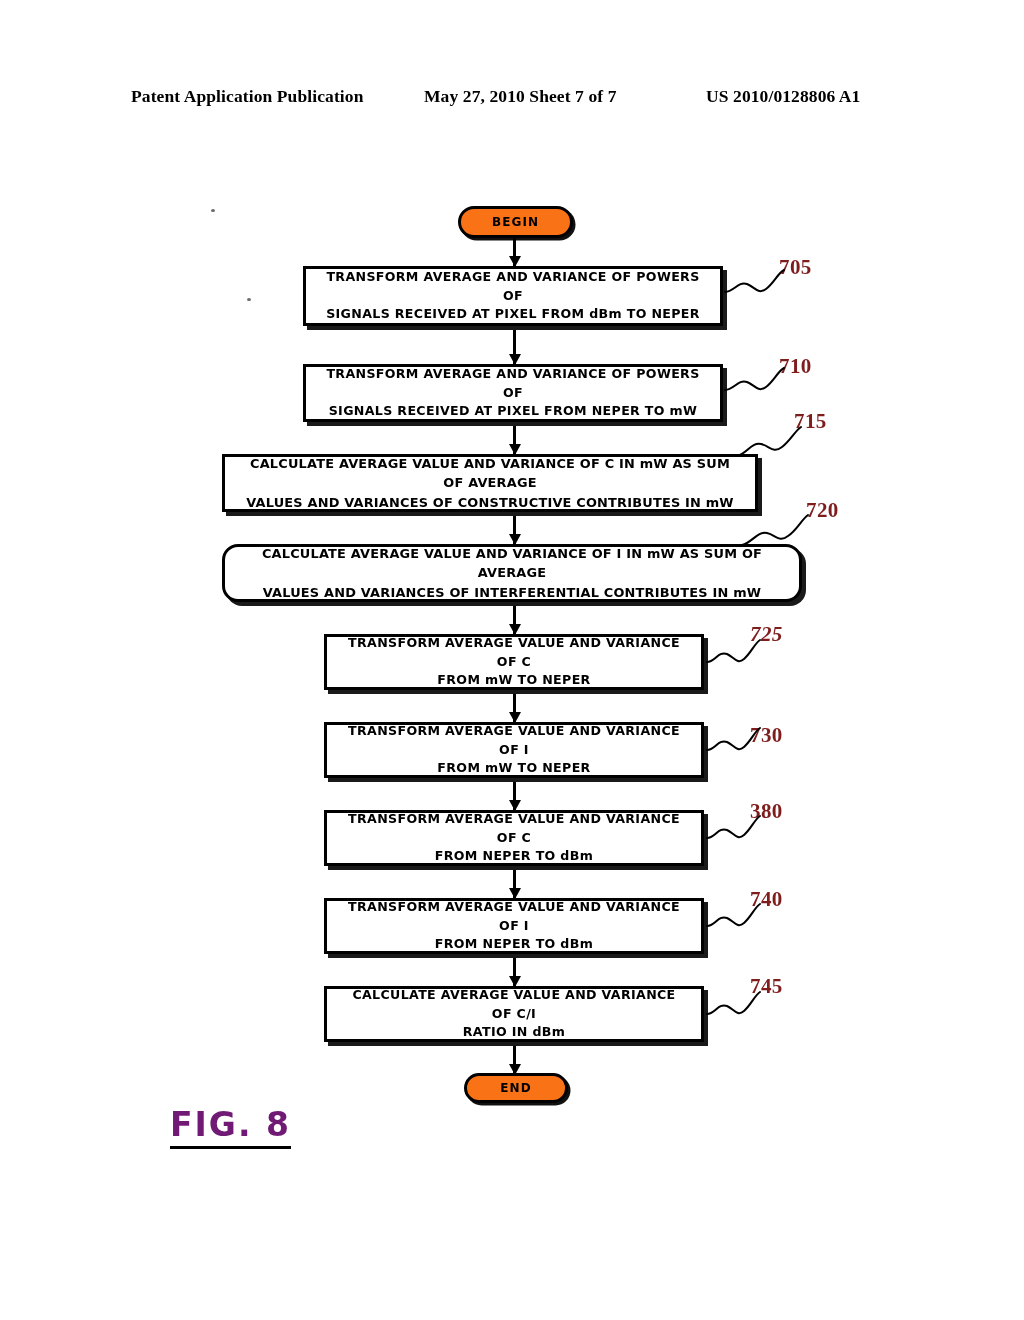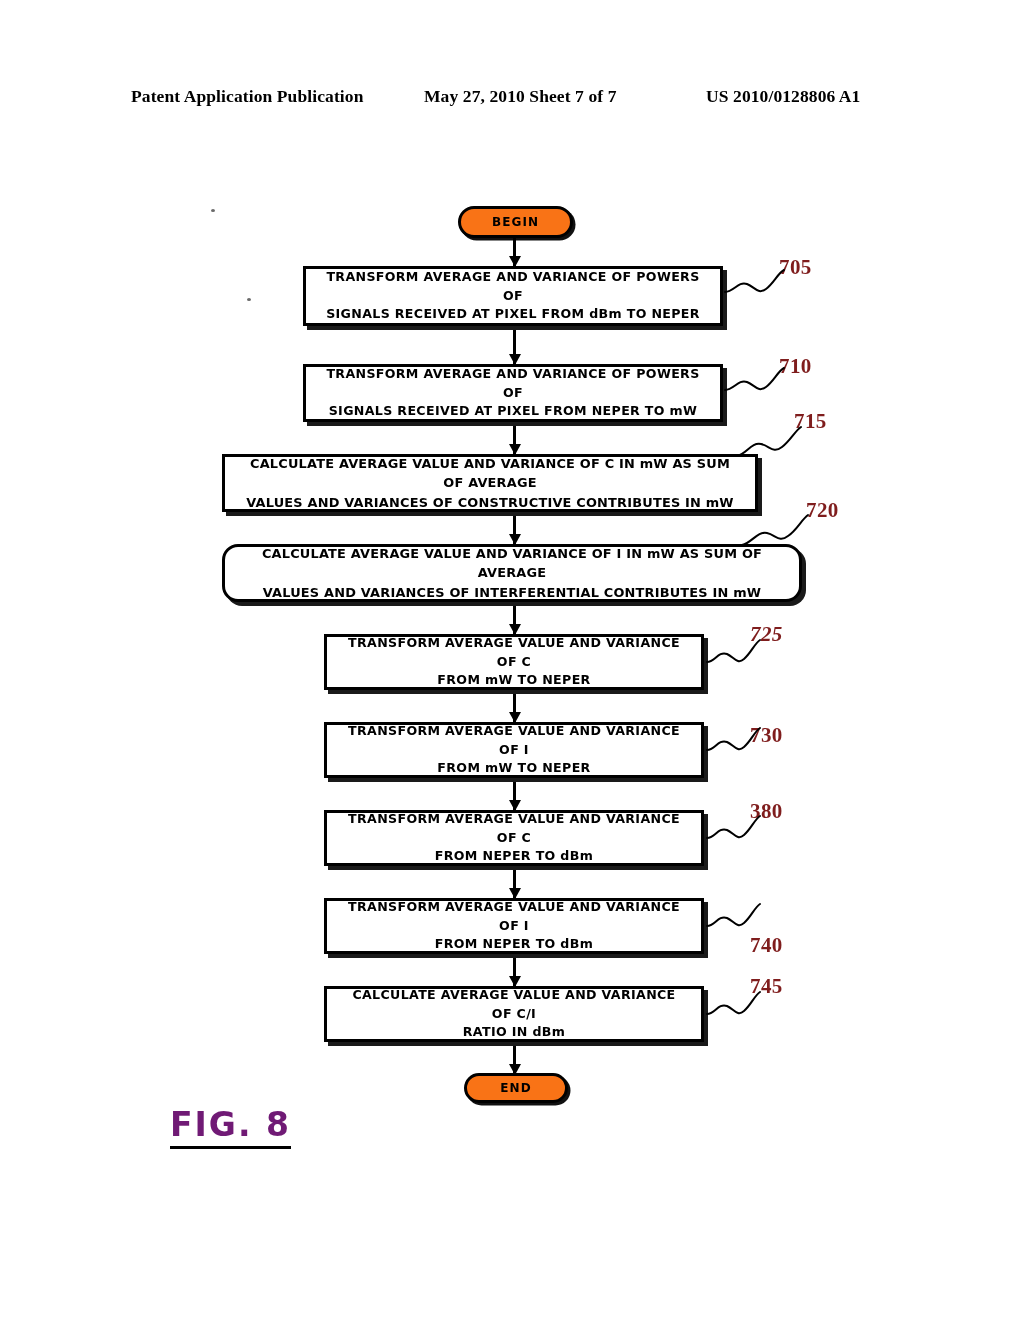--- a/index.html
+++ b/index.html
@@ -232,21 +232,21 @@
   <svg class="leader" style="left:705px; top:814px;" width="56" height="34" viewBox="0 0 56 34">
     <path d="M2,24 C10,24 13,13 22,16 C29,19 32,27 39,21 C46,15 50,5 55,2" stroke="#000" stroke-width="2" fill="none" stroke-linecap="round"></path>
   </svg>
 
   <div class="conn" style="left:513px; top:870px; height:28px;"></div>
 
   <div class="pbox" style="left:324px; top:898px; width:380px; height:56px;">
     <span class="ptext">TRANSFORM AVERAGE VALUE AND VARIANCE OF I
 FROM NEPER TO dBm</span>
   </div>
-  <div class="refnum" style="left:750px; top:887px;margin-top:46px;">740</div>
+  <div class="refnum" style="left:750px; top:887px;">740</div>
   <svg class="leader" style="left:705px; top:902px;" width="56" height="34" viewBox="0 0 56 34">
     <path d="M2,24 C10,24 13,13 22,16 C29,19 32,27 39,21 C46,15 50,5 55,2" stroke="#000" stroke-width="2" fill="none" stroke-linecap="round"></path>
   </svg>
 
   <div class="conn" style="left:513px; top:958px; height:28px;"></div>
 
   <div class="pbox" style="left:324px; top:986px; width:380px; height:56px;">
     <span class="ptext">CALCULATE AVERAGE VALUE AND VARIANCE OF C/I
 RATIO IN dBm</span>
   </div>

